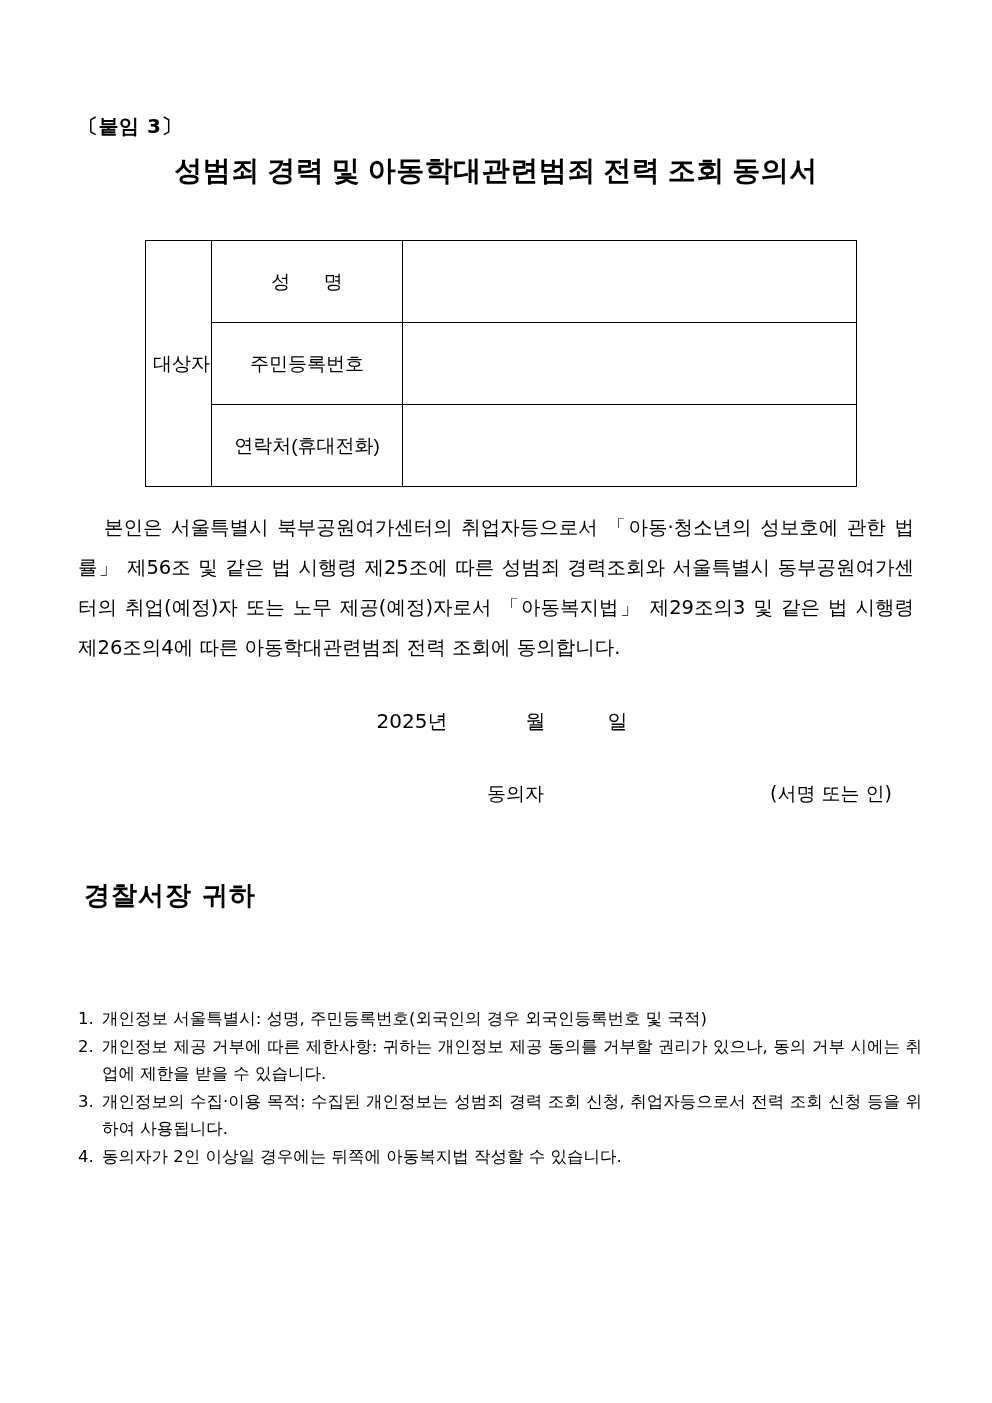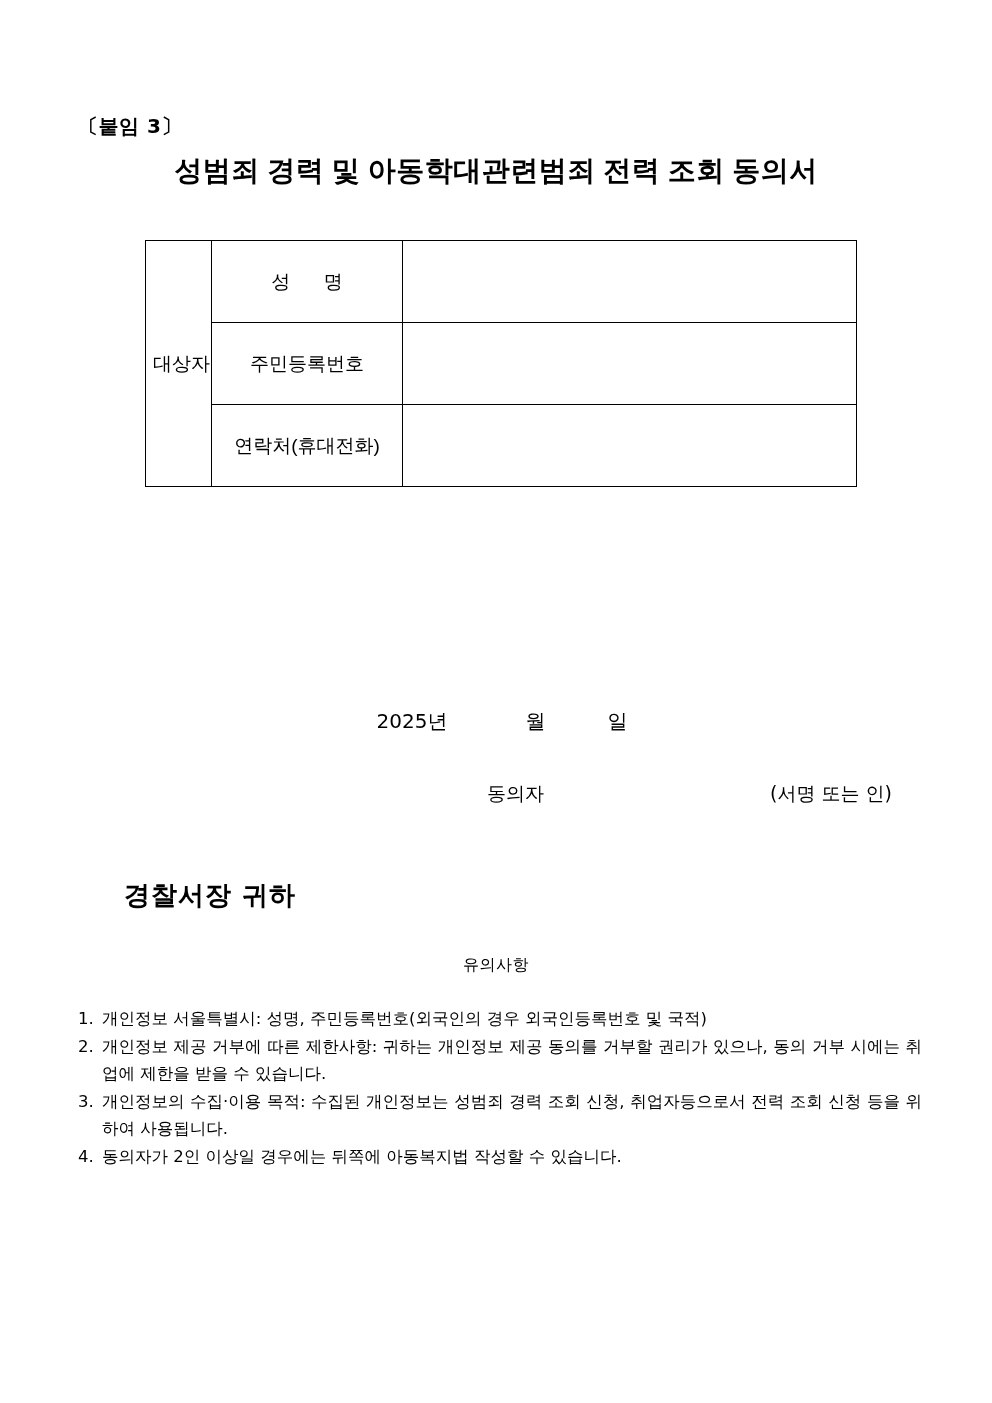--- a/index.html
+++ b/index.html
@@ -131,21 +131,20 @@
   }
 
   .addressee {
     position: absolute;
     left: 84px;
     top: 878px;
     font-size: 26px;
     font-weight: bold;
     letter-spacing: 1px;
     font-family: "DejaVu Sans", "Liberation Sans", sans-serif;
-    margin-left: 40px;
   }
 
   .notice-title {
     position: absolute;
     left: 0;
     right: 0;
     top: 955px;
     text-align: center;
     font-size: 16px;
     font-family: "DejaVu Sans", "Liberation Sans", sans-serif;
@@ -209,33 +208,33 @@
       <td class="row-label">주민등록번호</td>
       <td class="value-cell"></td>
     </tr>
     <tr>
       <td class="row-label">연락처(휴대전화)</td>
       <td class="value-cell"></td>
     </tr>
   </tbody>
     </table>
 
+  <div class="body-text"><span class="indent"></span><span>본인은 서울특별시 북부공원여가센터의 취업자등으로서 「아동·청소년의 성보호에 관한 법률」 제56조 및 같은 법 시행령 제25조에 따른 성범죄 경력조회와 서울특별시 동부공원여가센터의 취업(예정)자 또는 노무 제공(예정)자로서 「아동복지법」 제29조의3 및 같은 법 시행령 제26조의4에 따른 아동학대관련범죄 전력 조회에 동의합니다.</span></div>
 
   <div class="date-line">
     <span>2025년</span><span class="gap-md"></span><span>월</span><span class="gap-sm"></span><span>일</span>
   </div>
 
   <div class="sign-line">
     <span class="signer">동의자</span>
     <span class="sign-note">(서명 또는 인)</span>
   </div>
 
   <div class="addressee">경찰서장 귀하</div>
 
-  <div class="notice-title">유의사항</div>
 
   <div class="notice-list">
     <div class="item">
       <span class="num">1.</span>
       <span class="txt">개인정보 서울특별시: 성명, 주민등록번호(외국인의 경우 외국인등록번호 및 국적)</span>
     </div>
     <div class="item">
       <span class="num">2.</span>
       <span class="txt">개인정보 제공 거부에 따른 제한사항: 귀하는 개인정보 제공 동의를 거부할 권리가 있으나, 동의 거부 시에는 취업에 제한을 받을 수 있습니다.</span>
     </div>

